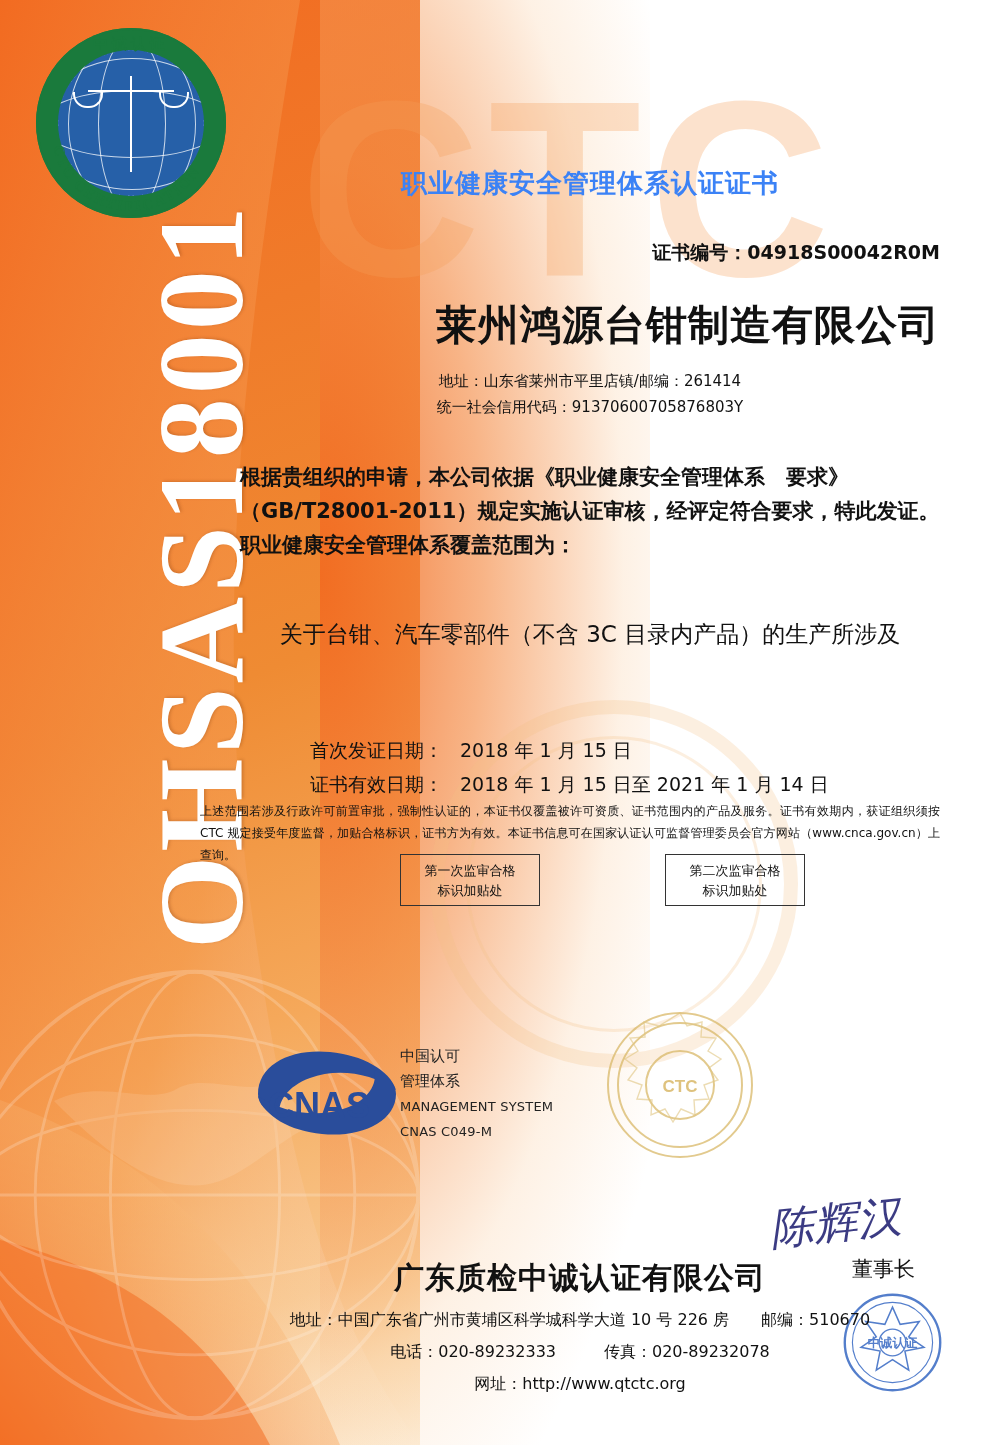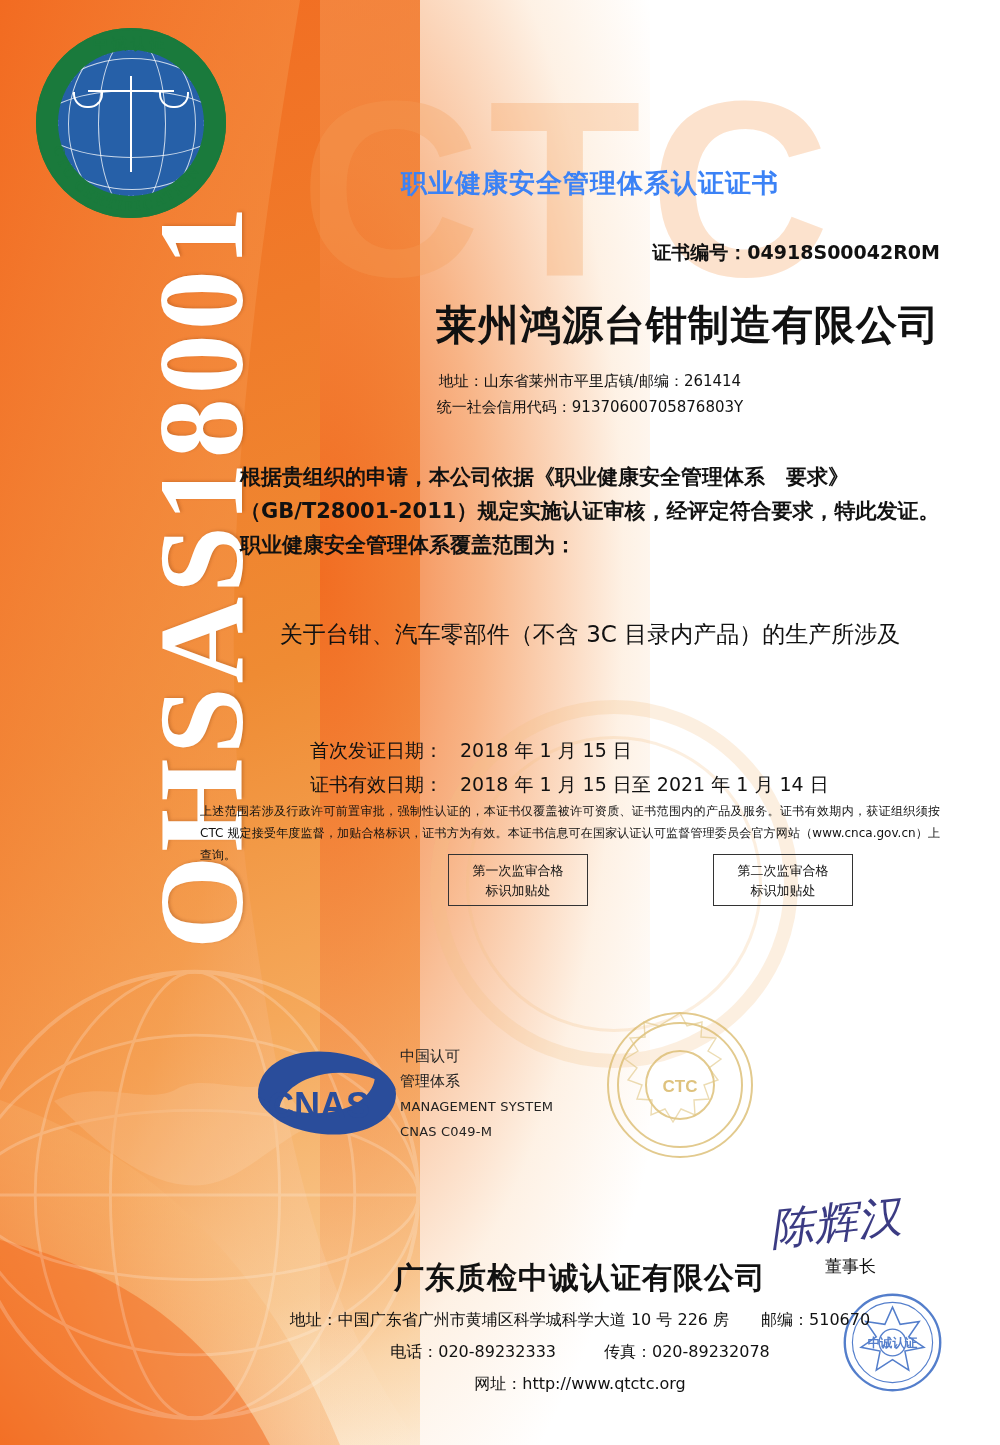--- a/index.html
+++ b/index.html
@@ -120,21 +120,21 @@
 
   .fineprint{
     position:absolute;left:-40px;top:800px;width:740px;
     font-size:12px;line-height:22px;color:#111;
     font-family:"DejaVu Sans", sans-serif;text-align:justify;
   }
 
   .stamp-box{
     position:absolute;width:140px;height:52px;border:1px solid #333;
     font-size:13px;line-height:20px;text-align:center;padding-top:6px;
-    color:#111;font-family:"DejaVu Sans", sans-serif;box-sizing:border-box;margin-left:48px;
+    color:#111;font-family:"DejaVu Sans", sans-serif;box-sizing:border-box;
   }
   .stamp1{left:160px;top:854px;}
   .stamp2{left:425px;top:854px;}
 
   
   .cnas{position:absolute;left:10px;top:1040px;width:340px;height:110px;}
   .cnas svg{position:absolute;left:0;top:6px;}
   .cnas .txt{position:absolute;left:150px;top:4px;font-family:"DejaVu Sans", sans-serif;font-size:15px;line-height:25px;color:#222;}
   .cnas .txt .en{font-size:13px;letter-spacing:.2px;}
 
@@ -157,21 +157,21 @@
   .f1{top:1310px;}
   .f2{top:1342px;}
   .f3{top:1374px;}
 
   .sign{
     position:absolute;left:530px;top:1190px;width:200px;height:70px;
     font-family:"Liberation Serif", serif;font-size:44px;color:#1a1a6e;
     transform:rotate(-6deg);font-style:italic;opacity:.85;
   }
   .sign-title{
-    position:absolute;left:585px;top:1255px;font-size:17px;color:#111;
+    position:absolute;left:612px;top:1255px;font-size:21px;color:#111;
     font-family:Liberation Serif, serif;
   }
   .blue-seal{
     position:absolute;left:600px;top:1290px;width:105px;height:105px;
   }
 </style>
 </head>
 <body>
 
 <div class="bg-base"></div>

